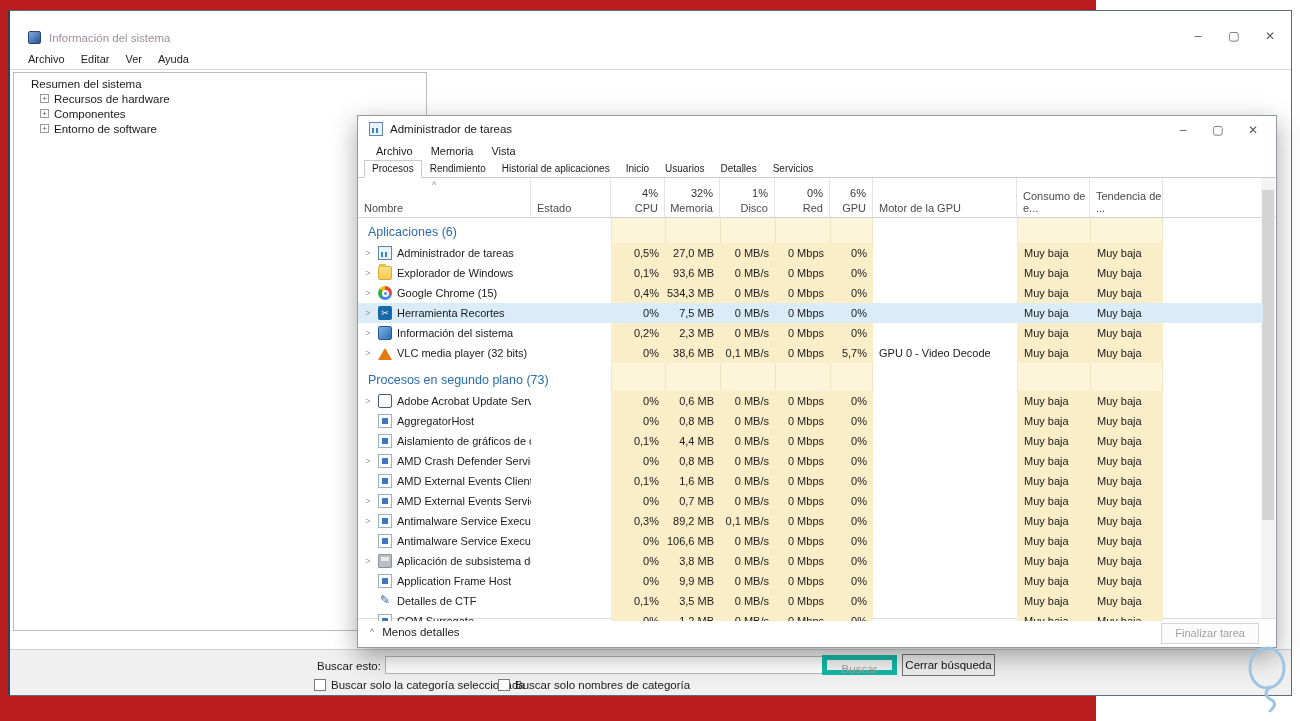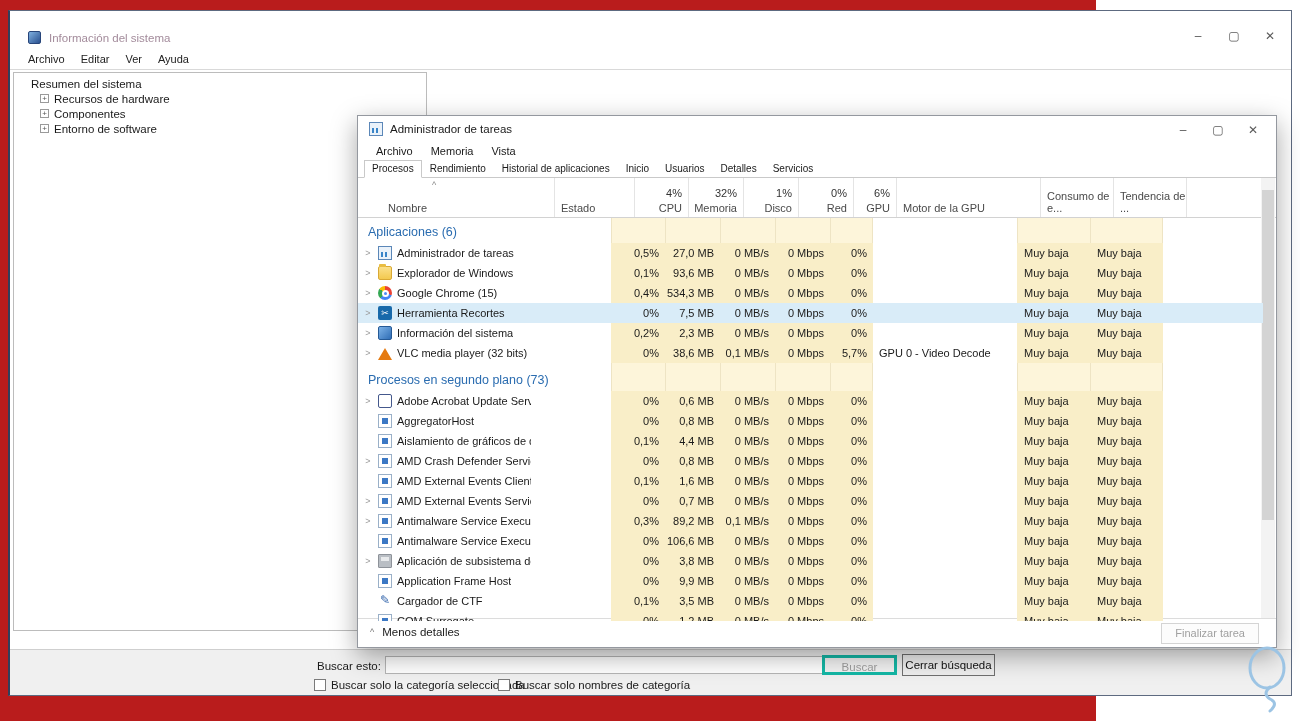--- a/index.html
+++ b/index.html
@@ -35,21 +35,21 @@
   .si-row.shade { background:#efefef; }
   .si-c1 { width:145px; padding:2px 0 0 8px; } .si-c2 { flex:1; padding:2px 0 0 8px; }
   
   #si-search { position:absolute; left:0; right:0; bottom:0; height:46px; background:#f0f0f0;
                border-top:1px solid #cfcfcf; font-size:11.5px; }
   .search-label { position:absolute; left:307px; top:10px; color:#1a1a1a; }
   #search-input { position:absolute; left:375px; top:6px; width:440px; height:18px;
                   border:1px solid #b5b5b5; background:#fff; font-size:11.5px; padding:0 4px;
                   font-family:"Liberation Sans", sans-serif; }
   .btn-buscar { position:absolute; left:812px; top:5px; width:75px; height:20px;
-                background:#f3f3f3; border:3px solid #14b8a6; color:#9f9f9f; font-size:11.5px; text-align:center; line-height:18px; }
+                background:#f3f3f3; border:5px solid #14b8a6; color:#9f9f9f; font-size:11.5px; text-align:center; line-height:18px; }
   .btn-cerrar { position:absolute; left:892px; top:4px; width:93px; height:22px;
                 background:#efefef; border:1px solid #707070; color:#111; font-size:11.5px; text-align:center; line-height:20px; }
   .cb-row { position:absolute; top:29px; display:flex; align-items:center; gap:5px; color:#1a1a1a; }
   #cb1 { left:304px; } #cb2 { left:488px; }
   .cb { width:12px; height:12px; border:1px solid #7a7a7a; background:#fff; flex:none; }
 
   
   #tm-window { position:absolute; left:357px; top:115px; width:920px; height:533px;
                background:#fff; border:1px solid #94989f; box-shadow:0 8px 24px rgba(0,0,0,.35); }
   .tm-titlebar { position:relative; height:26px; display:flex; align-items:center; padding-left:11px; gap:7px; }
@@ -62,21 +62,21 @@
   .tab { font-size:10px; color:#1a1a1a; padding:2px 7px 3px 7px; margin-bottom:-1px;
          border:1px solid transparent; background:transparent; }
   .tab.active { background:#fff; border-color:#c9c9c9; border-bottom-color:#fff; }
   
   .tm-header { position:relative; display:flex; height:40px; border-bottom:1px solid #d2d2d2; }
   .hc { display:flex; flex-direction:column; justify-content:flex-end; padding-bottom:3px;
         border-right:1px solid #e4e4e4; font-size:11px; color:#3c3c3c; }
   .hc .pct { text-align:right; padding-right:6px; color:#333; margin-bottom:3px; }
   .hc .lbl { padding-left:6px; color:#4a4a4a; }
   .hc.num .lbl { text-align:right; padding-right:6px; padding-left:0; }
-  .hcn { width:173px;margin-left:24px; } .hce { width:80px; } .hcc { width:54px; } .hcm { width:55px; }
+  .hcn { width:173px; } .hce { width:80px; } .hcc { width:54px; } .hcm { width:55px; }
   .hcd { width:55px; } .hcr { width:55px; } .hcg { width:43px; } .hcmo { width:144px; }
   .hcco { width:73px; } .hcte { width:73px; } .hcfill { flex:1; border-right:none; }
   .sort-glyph { position:absolute; left:74px; top:2px; font-size:9px; color:#8a8a8a; }
   
   #tm-body { position:absolute; left:0; top:102px; width:905px; height:403px; overflow:hidden; background:#fff; }
   .strip { position:absolute; top:0; bottom:0; background:#fdf5da; border-left:1px solid #eee4c4; z-index:0; }
   .strip.endcap { border-right:1px solid #eee4c4; }
   #tm-rows { position:relative; z-index:1; padding-top:3px; }
   .grp { height:22px; display:flex; align-items:center; padding-left:10px; }
   .grp-t { font-size:12.5px; color:#2a6cb0; }
@@ -521,21 +521,21 @@
             <div class="cell val cr">0 Mbps</div>
             <div class="cell val cg">0%</div>
             <div class="cell cmo"></div>
             <div class="cell val cco left">Muy baja</div>
             <div class="cell val cte left">Muy baja</div>
           </div>
           <div class="tm-row">
             <div class="cell cn">
               <span class="chev"></span>
               <span class="ic pen-icon">✎</span>
-              <span class="nm">Cargador de CTF</span>
+              <span class="nm">Detalles de CTF</span>
             </div>
             <div class="cell ce"></div>
             <div class="cell val cc">0,1%</div>
             <div class="cell val cm">3,5 MB</div>
             <div class="cell val cd">0 MB/s</div>
             <div class="cell val cr">0 Mbps</div>
             <div class="cell val cg">0%</div>
             <div class="cell cmo"></div>
             <div class="cell val cco left">Muy baja</div>
             <div class="cell val cte left">Muy baja</div>

